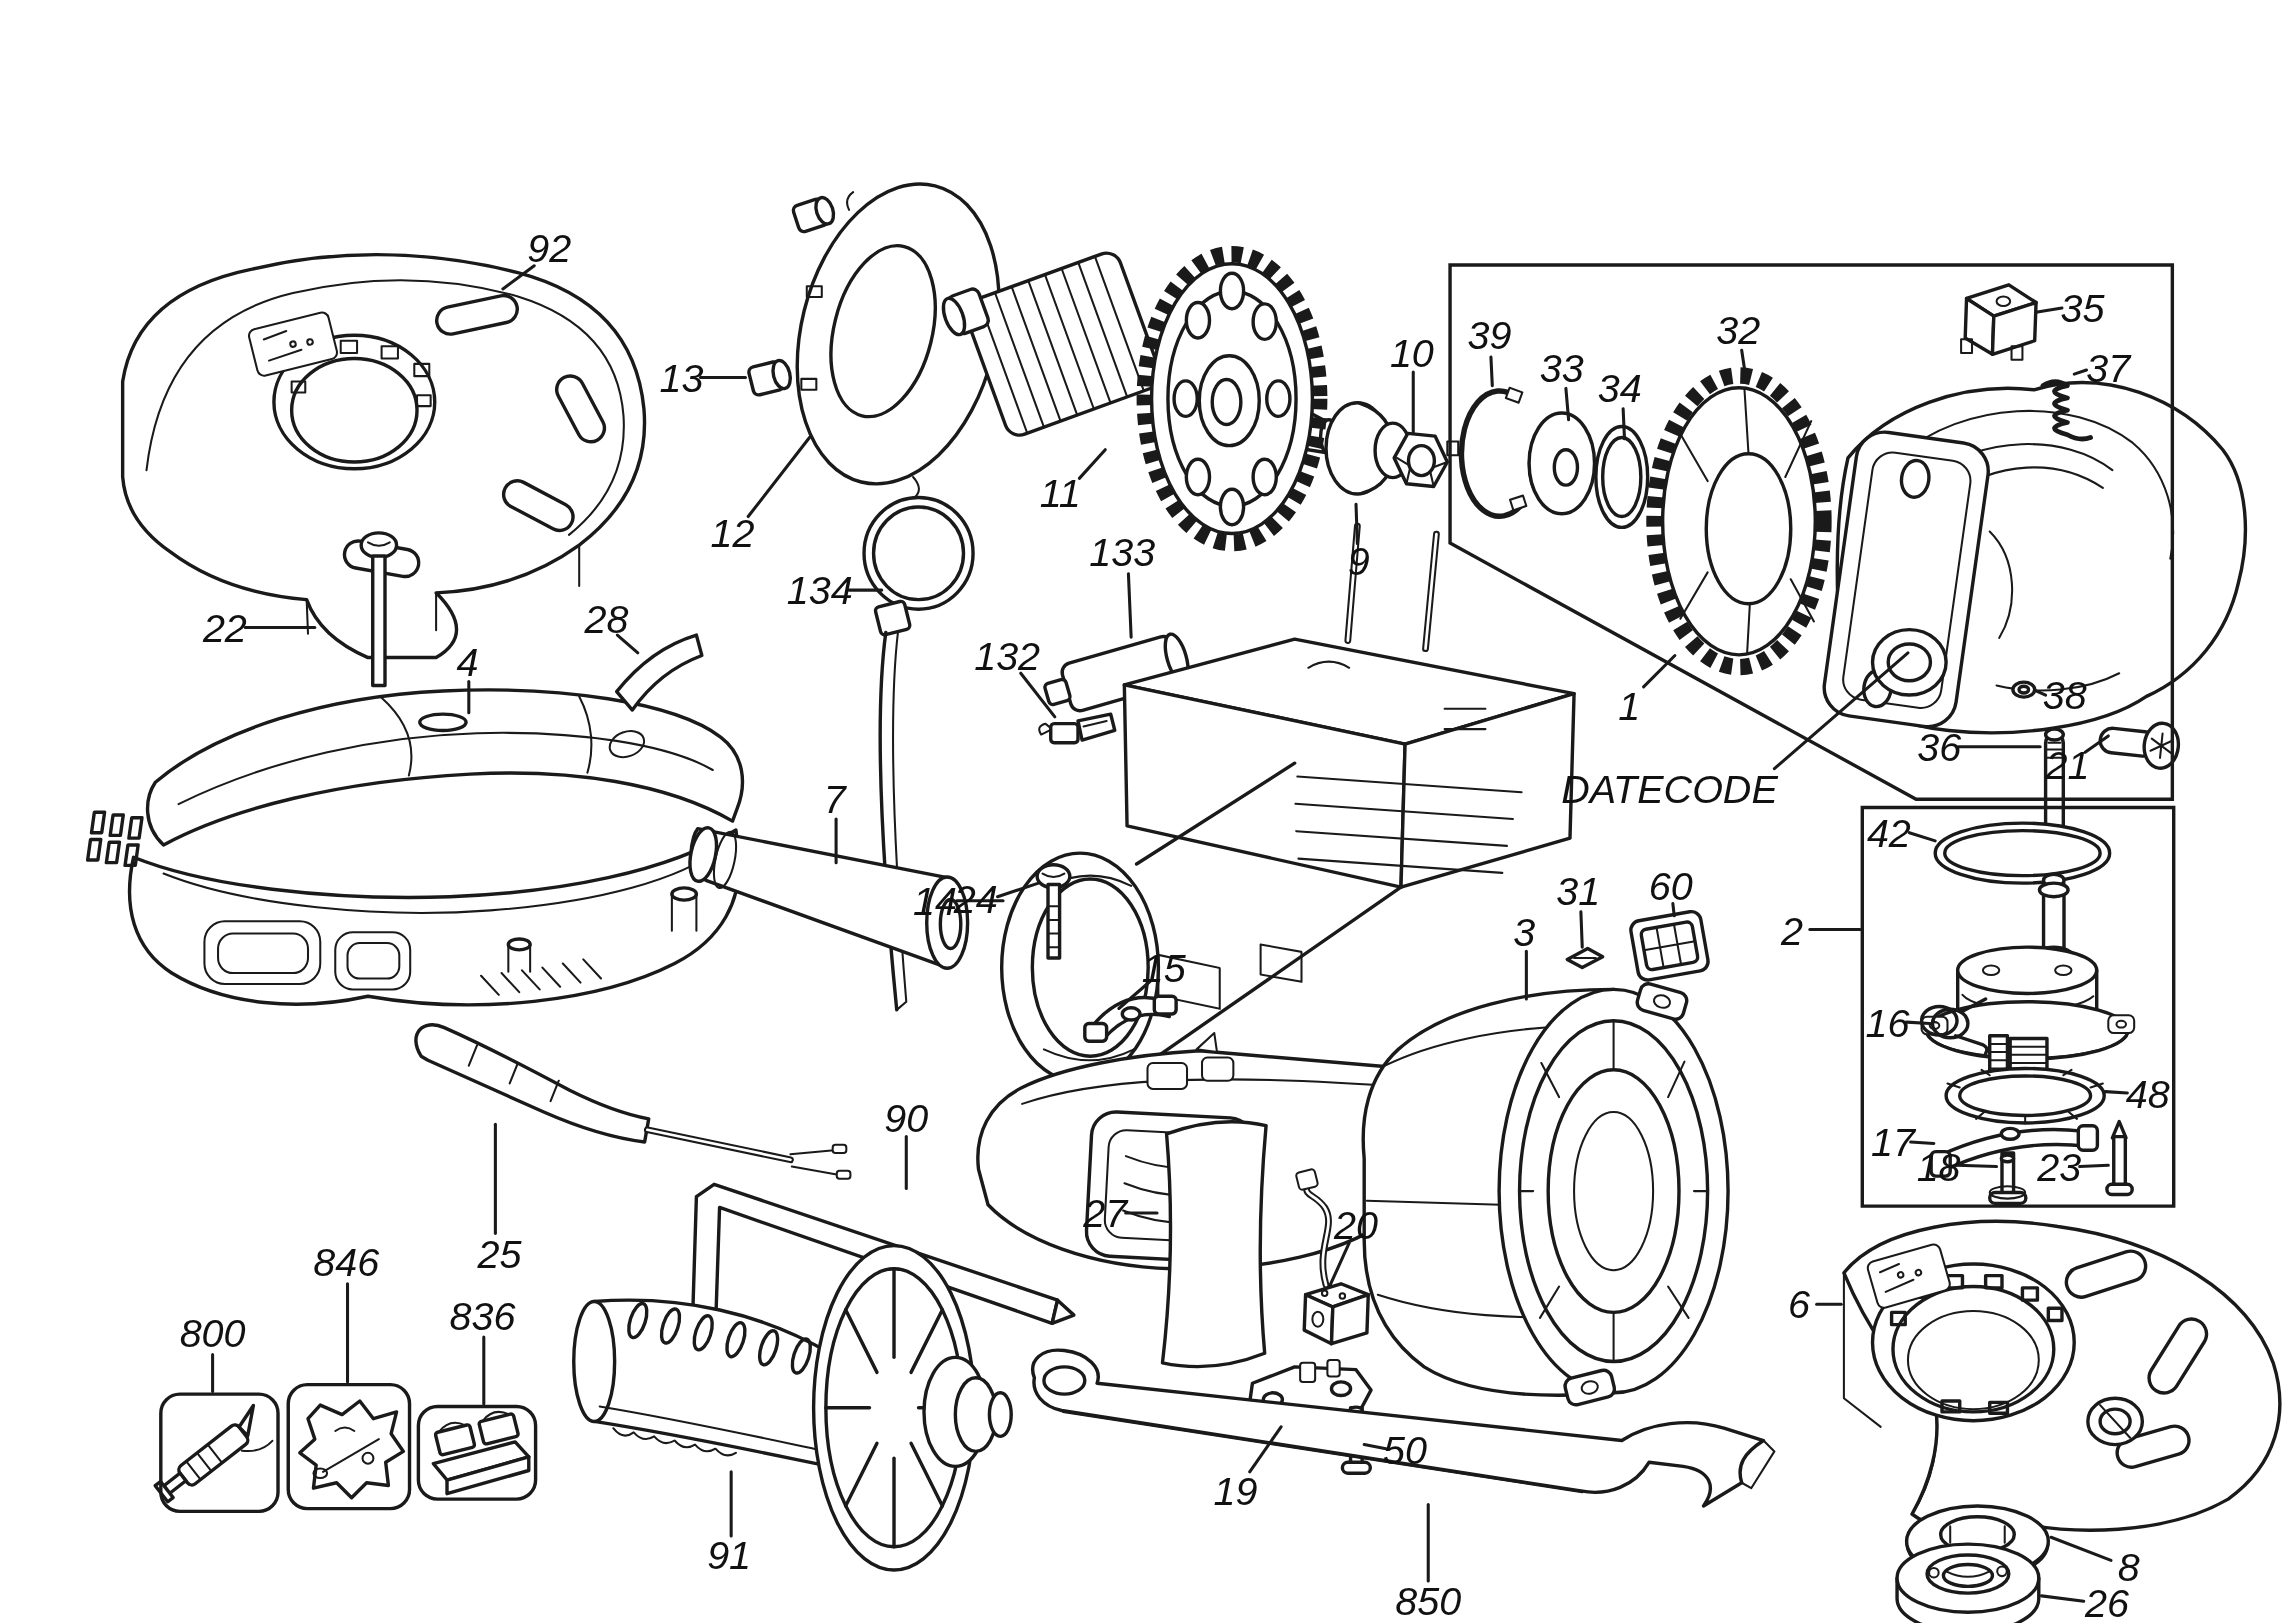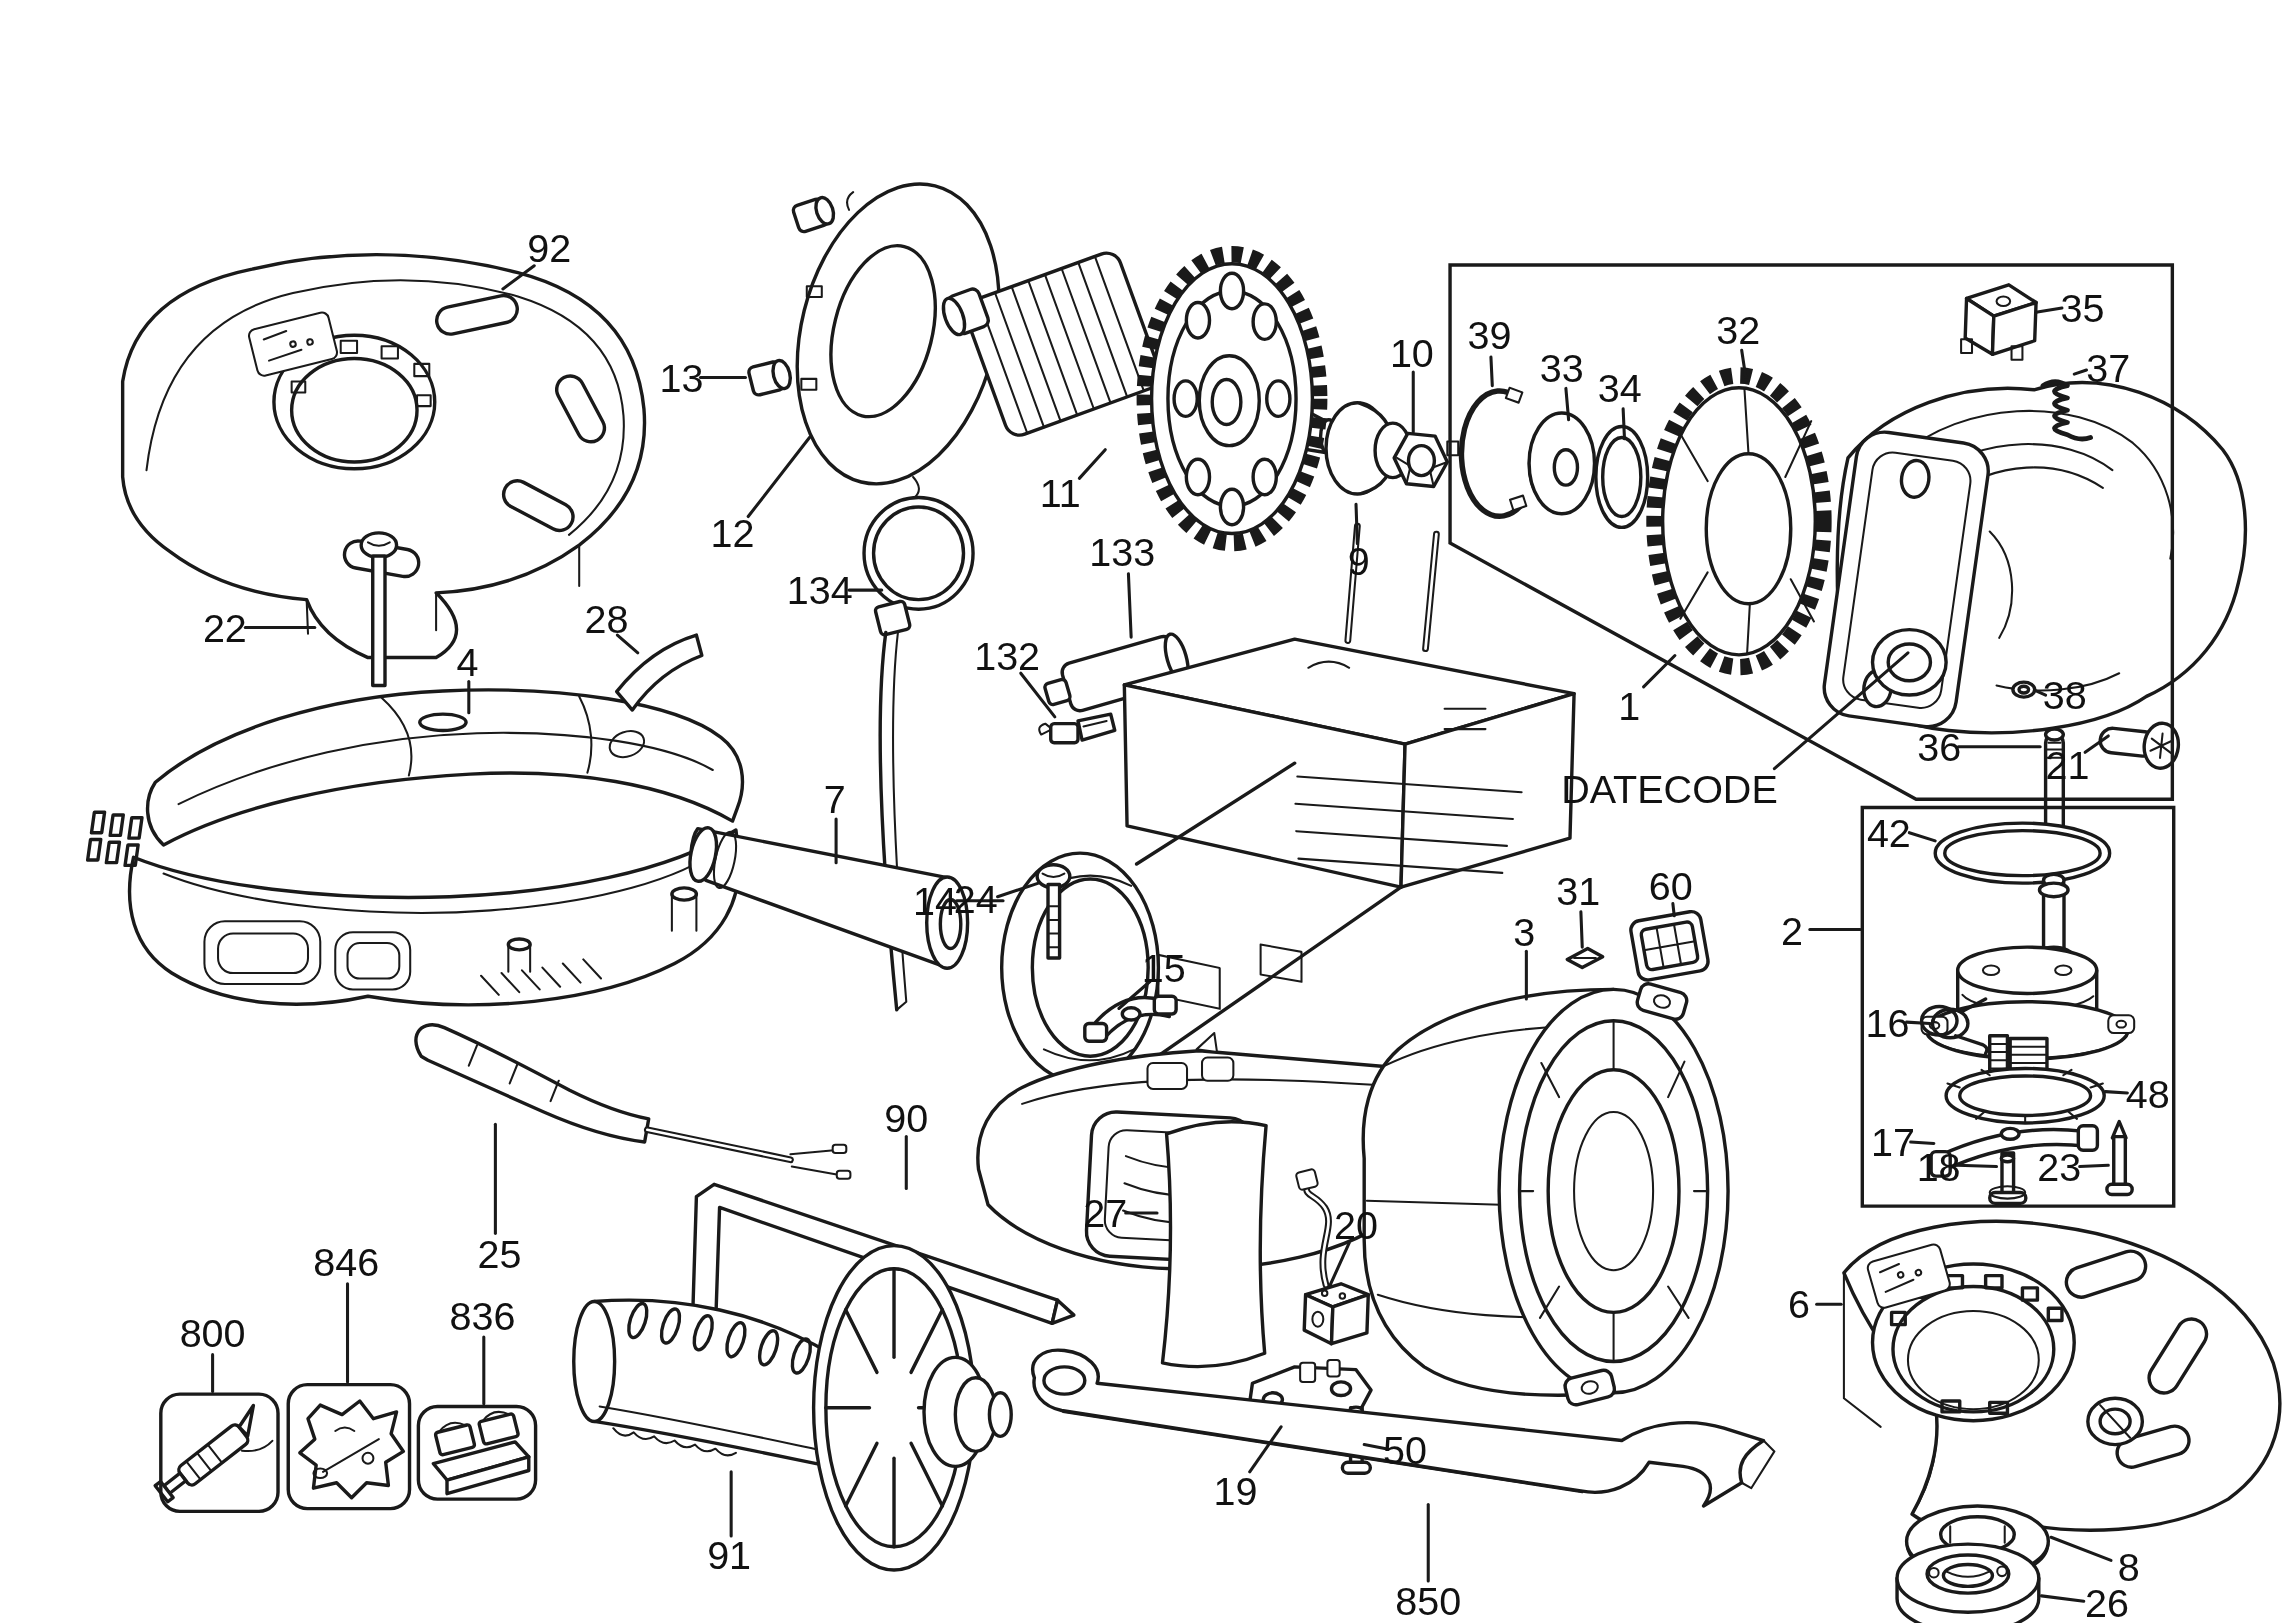--- a/index.html
+++ b/index.html
@@ -1,16 +1,16 @@
 <!DOCTYPE html>
 <html style="font-size:11px"><head>
 <meta charset="utf-8">
 <style>
   html,body{margin:0;padding:0;background:#ffffff;}
-  .page{width:100%;max-width:2295px;margin:0 auto;background:#fff;}
+  .page{width:100%;max-width:2295px;margin:0 auto;background:#fff;font-style:italic;}
   svg{display:block;width:100%;height:auto;background:#fff;}
   
   .art path,.art ellipse,.art rect,.art line,.art polyline,.art polygon,.art circle{
     fill:none;stroke:#1a1a1a;stroke-width:5;stroke-linecap:round;stroke-linejoin:round;}
   .art .fw{fill:#ffffff;}
   .art .thin{stroke-width:3;}
   .art .thick{stroke-width:8;}
   .art .teeth{stroke-width:24;stroke-dasharray:16 12;stroke-linecap:butt;}
   .art .wire{stroke-width:10;}
   .art .wirecore{stroke:#ffffff;stroke-width:4;}

